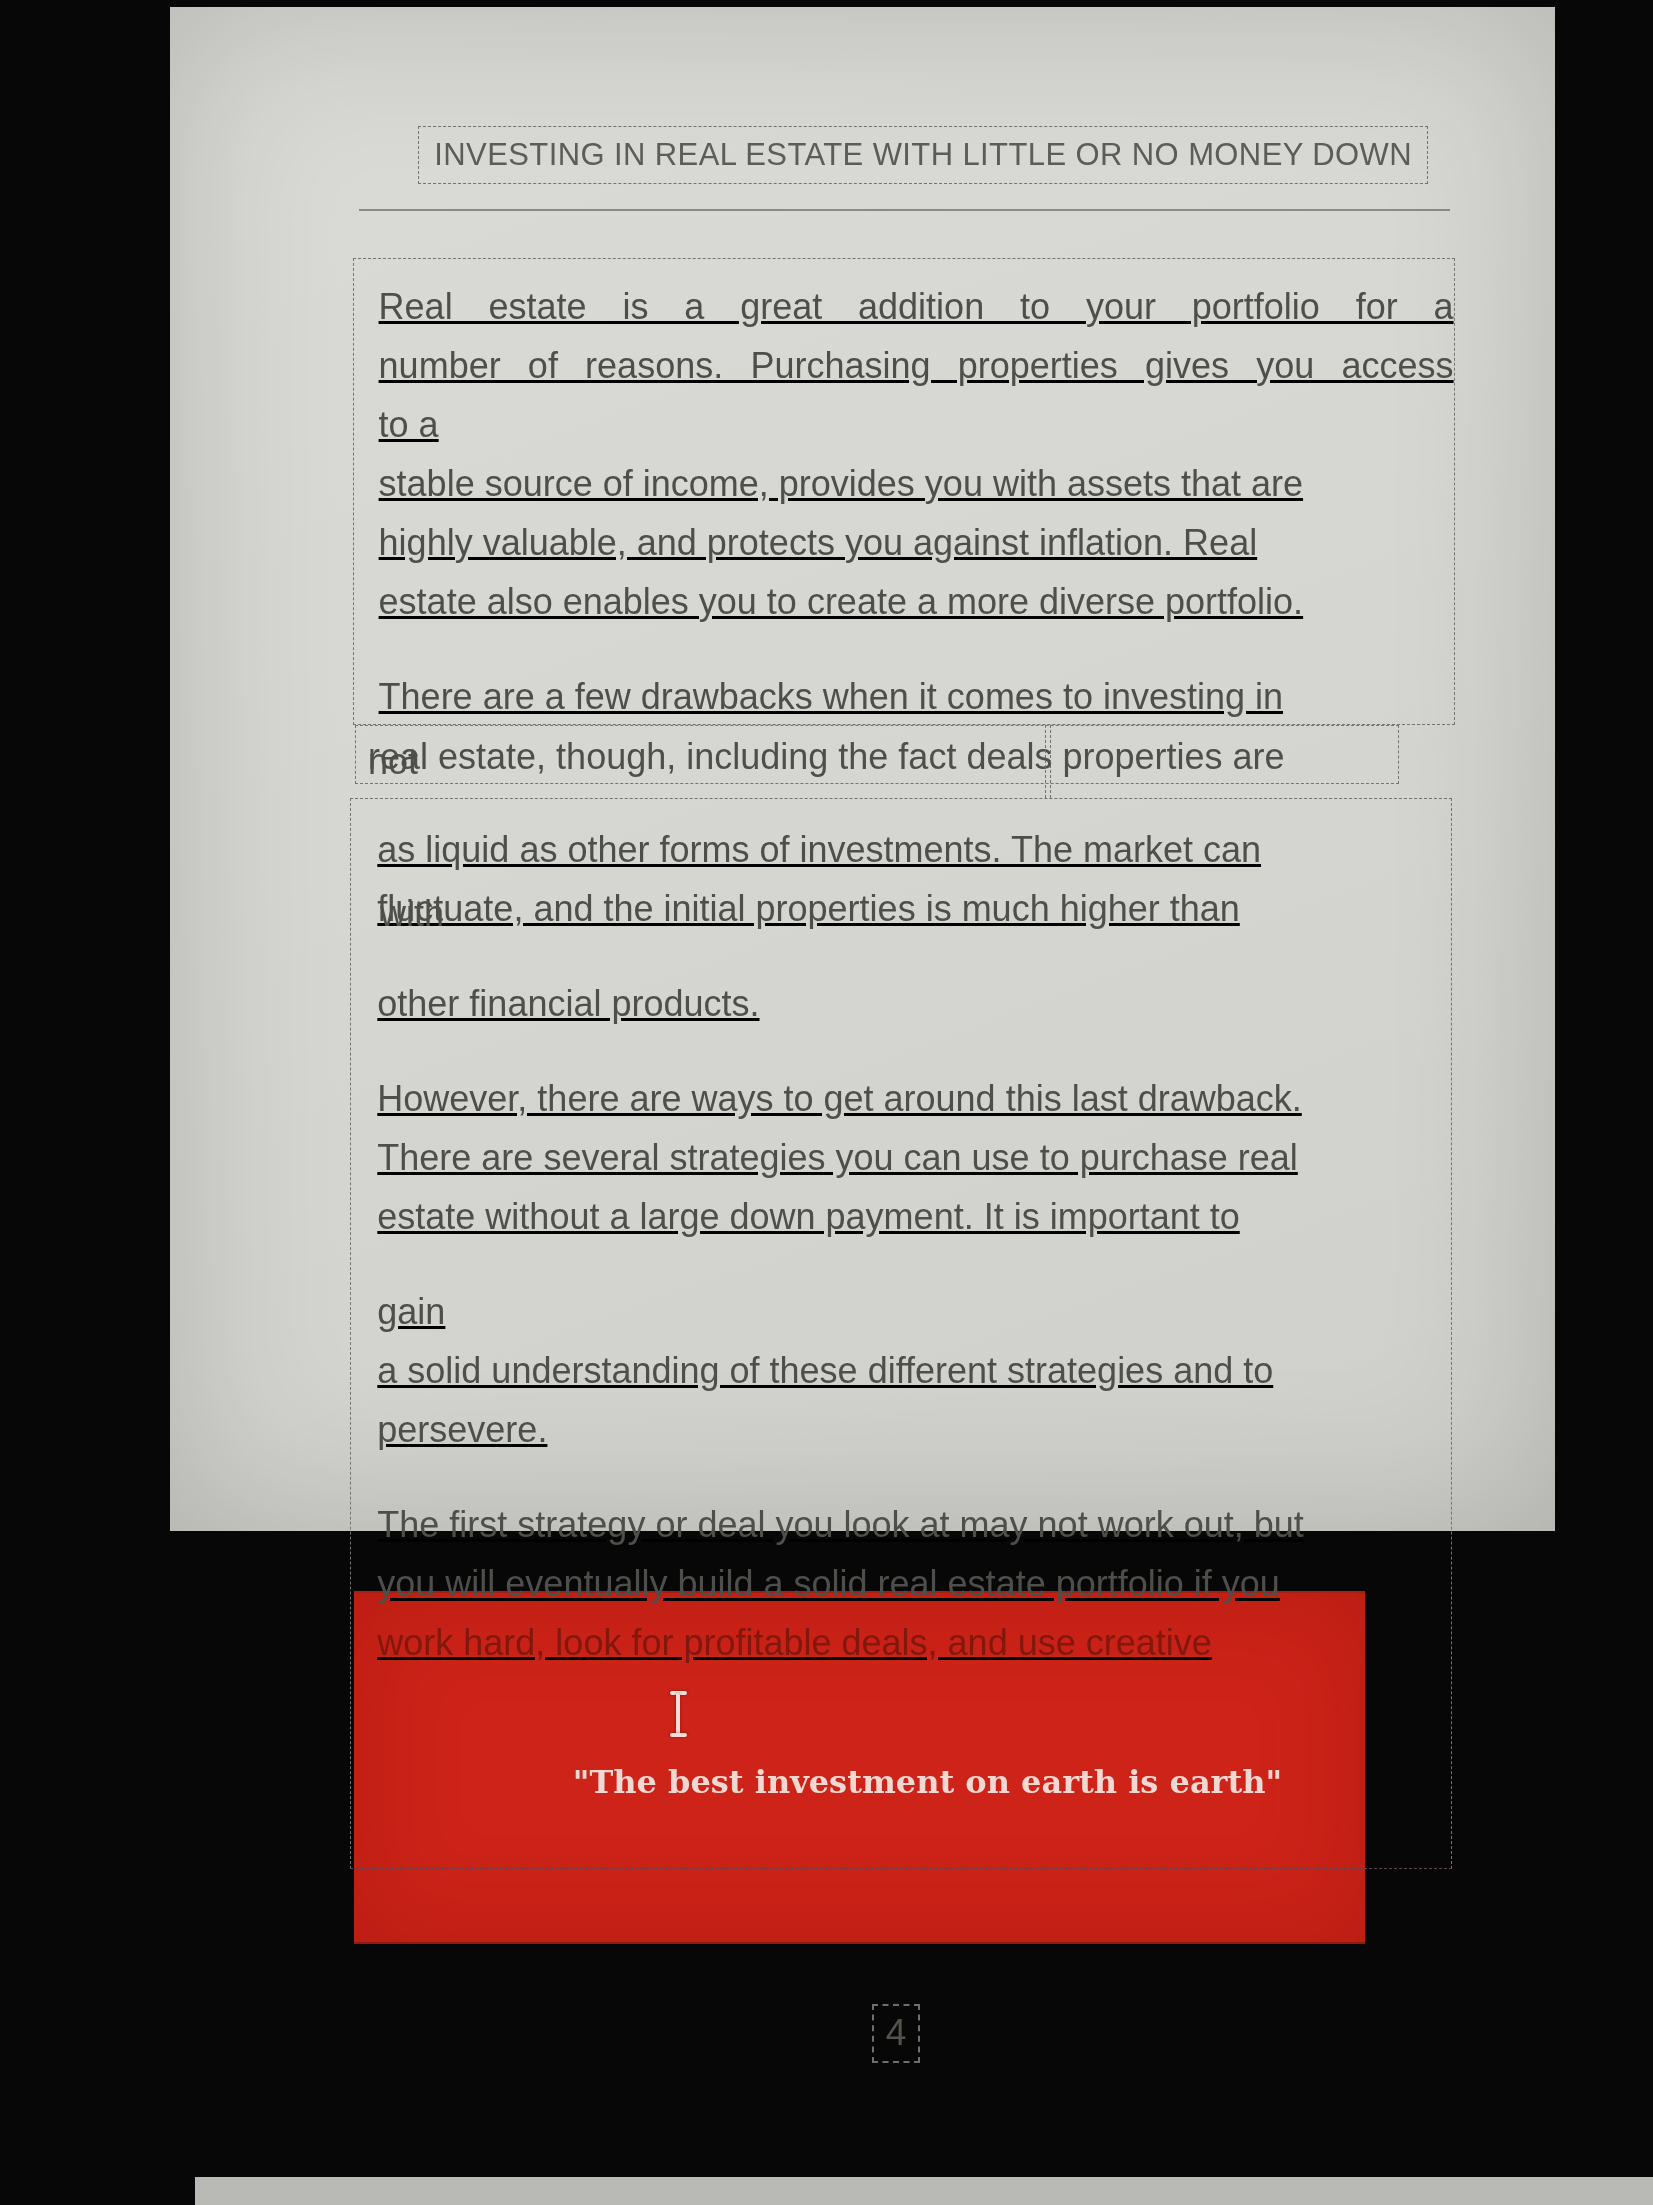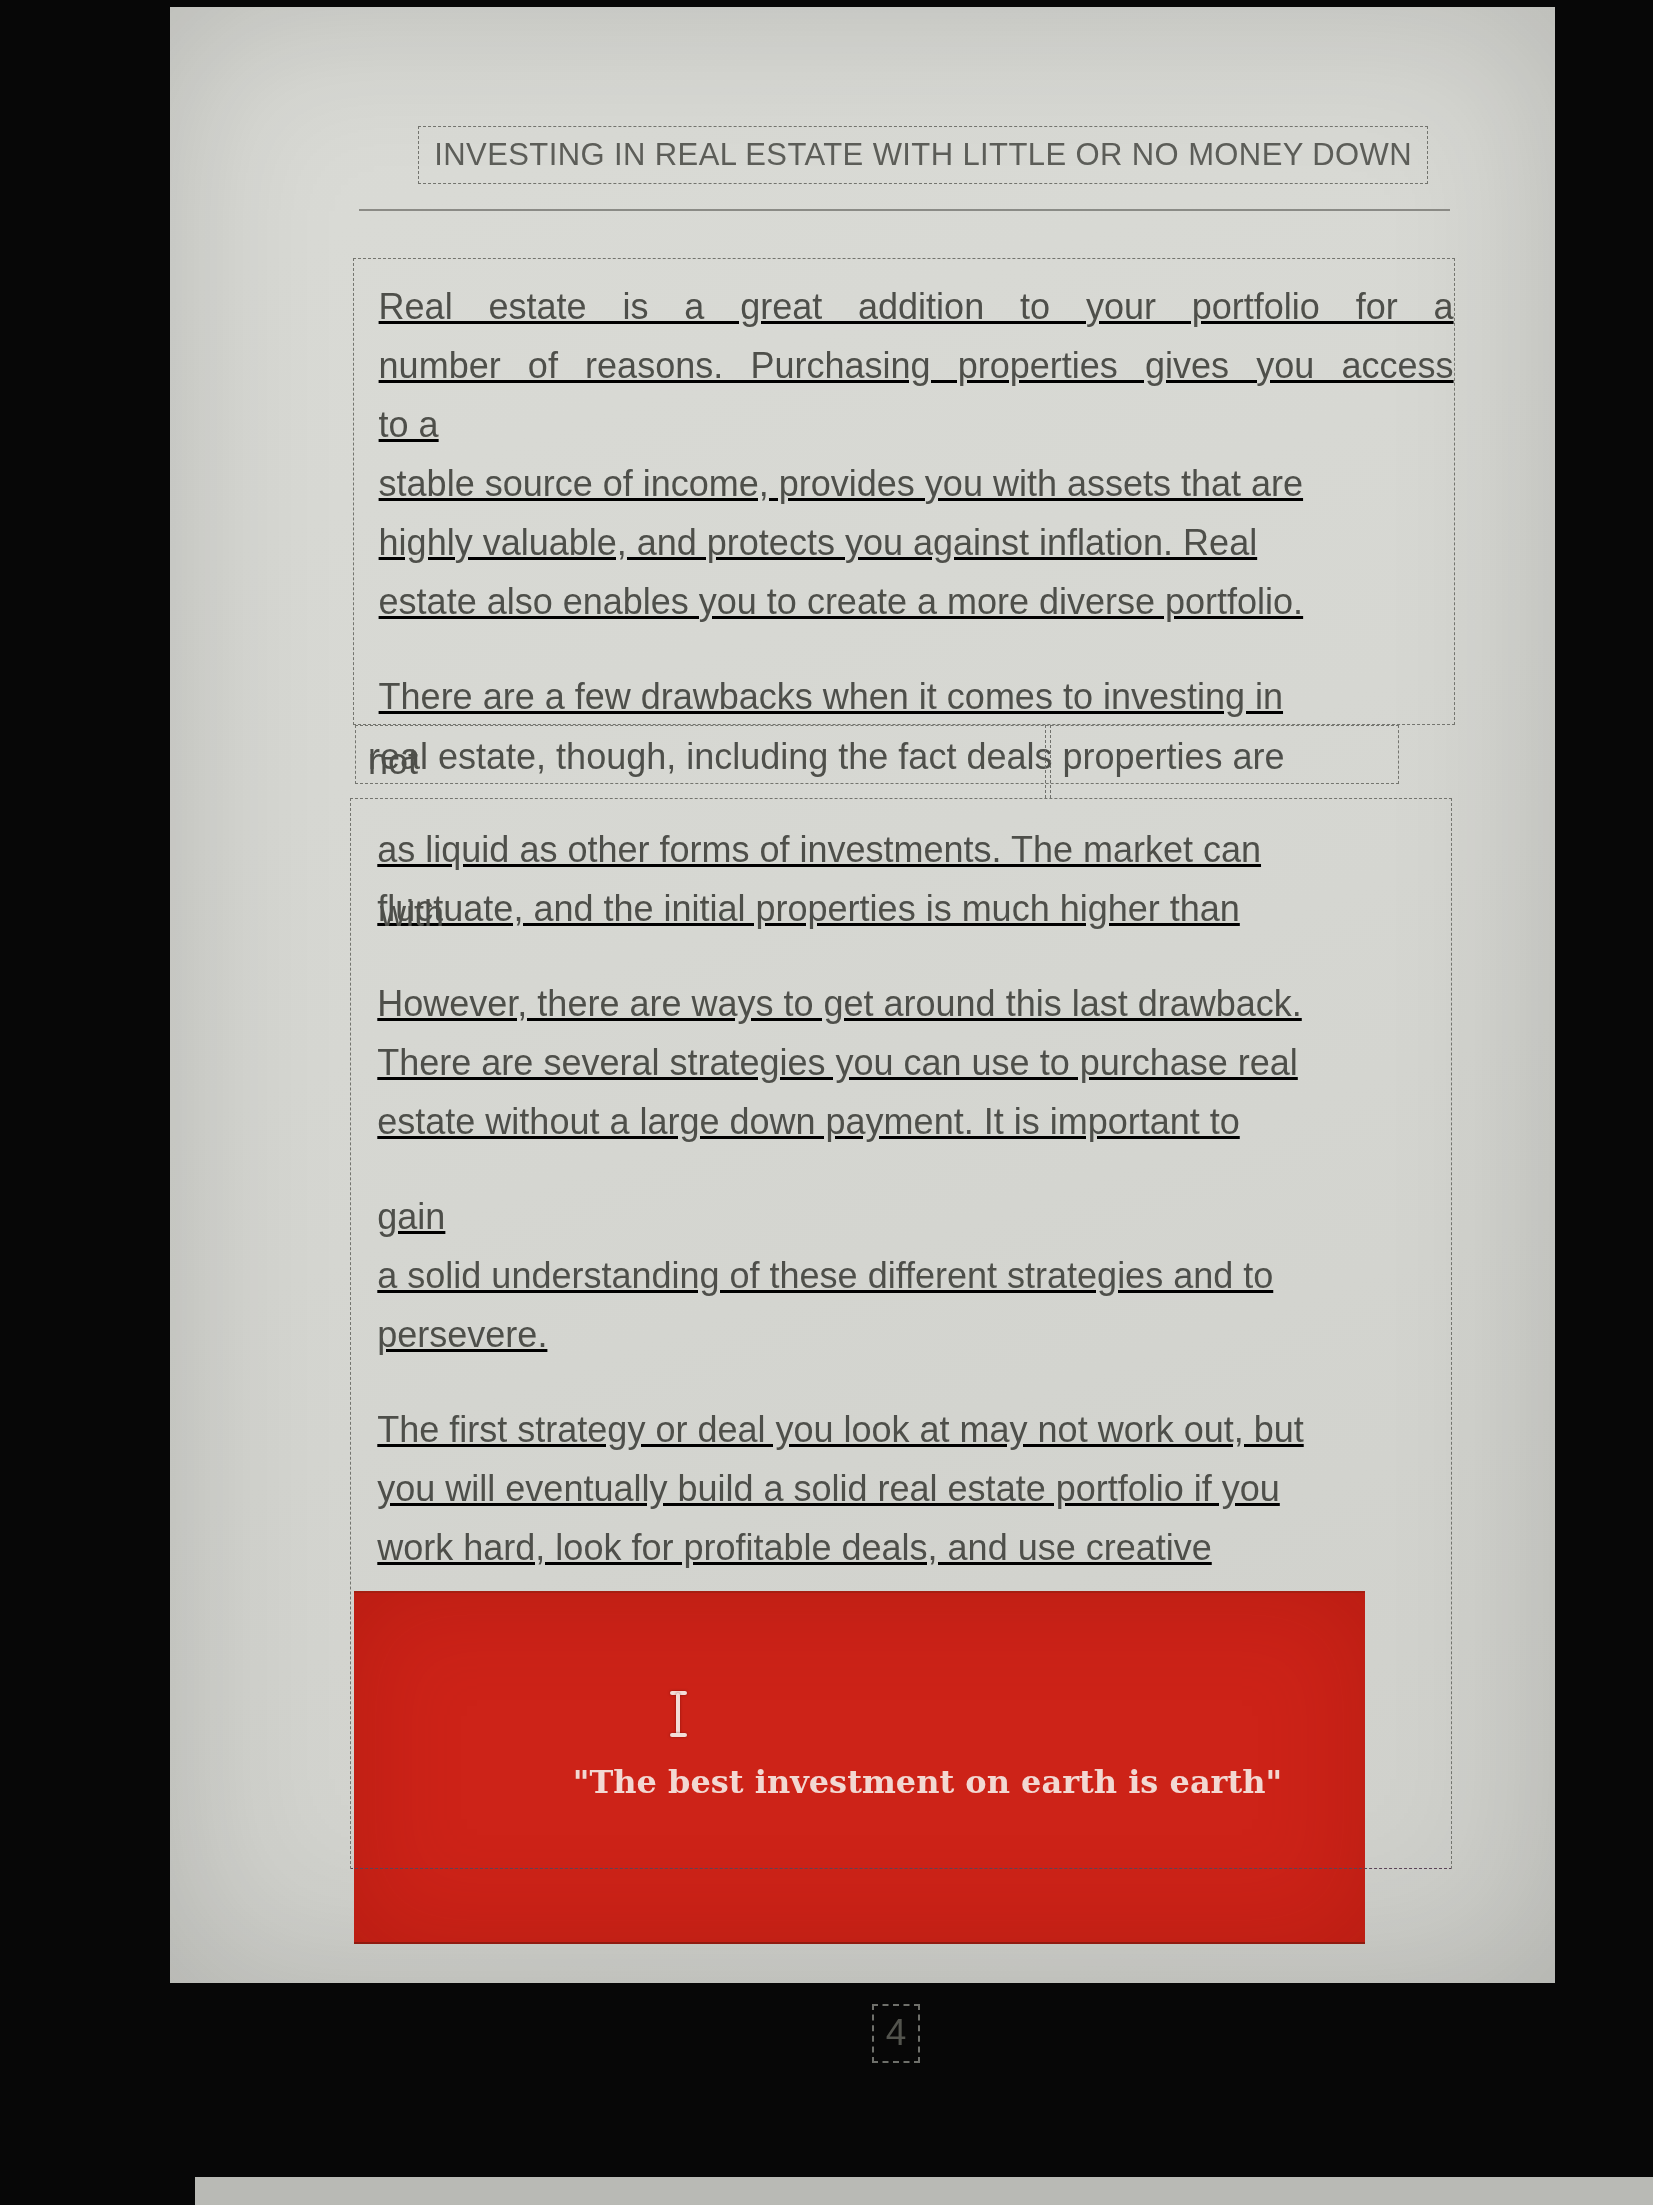--- a/index.html
+++ b/index.html
@@ -6,21 +6,21 @@
   body{
     width:1654px;height:2205px;
     background:#070707;
     position:relative;
     overflow:hidden;
     font-family:"Liberation Sans",sans-serif;
     -webkit-font-smoothing:antialiased;
   }
   
   .page{
-    position:absolute;left:170px;top:6.8px;width:1385px;height:1976px;
+    position:absolute;left:170px;top:6.8px;width:1385px;height:1524px;
     background:linear-gradient(160deg,#dadbd6 0%,#d6d7d2 45%,#cfd0cb 100%);
     box-shadow:inset 0 0 170px rgba(0,0,0,.16);
   }
   .bottom-strip{
     position:absolute;left:195px;top:2177px;width:1458px;height:28px;
     background:#b9bab5;
   }
   
   .title-box{
     position:absolute;left:248px;top:119px;
@@ -145,20 +145,23 @@
     </div>
   </div>
 
   <div class="frame frame-d">
     <div data-paras="body.block3.paragraphs">
         <div class="para">
           <div class="line">as liquid as other forms of investments. The market can</div>
           <div class="line">fluctuate, and the initial properties is much higher than</div>
         </div>
         <div class="para">
+          <div class="line">other financial products.</div>
+        </div>
+        <div class="para">
           <div class="line">However, there are ways to get around this last drawback.</div>
           <div class="line">There are several strategies you can use to purchase real</div>
           <div class="line">estate without a large down payment. It is important to</div>
         </div>
         <div class="para">
           <div class="line">gain</div>
           <div class="line">a solid understanding of these different strategies and to</div>
           <div class="line">persevere.</div>
         </div>
         <div class="para">

